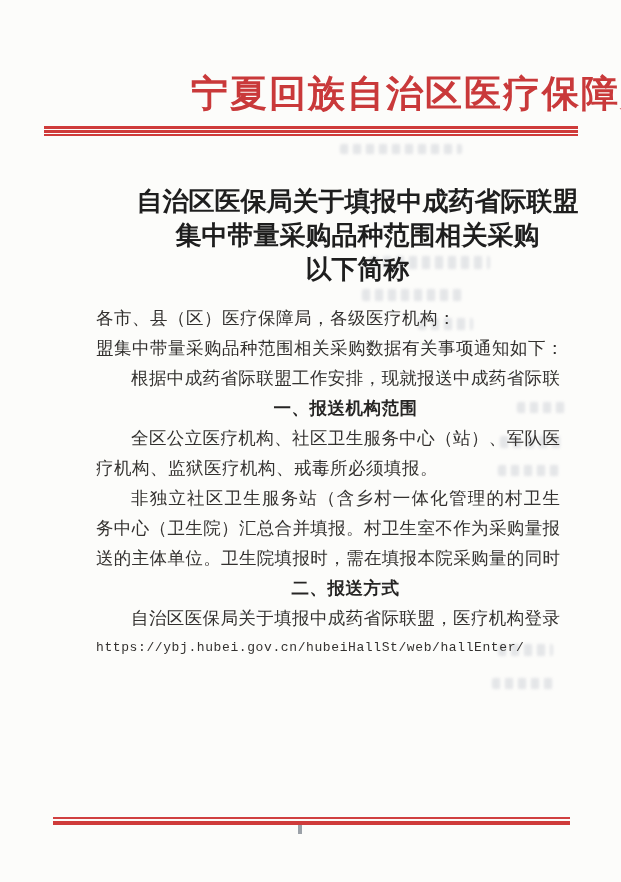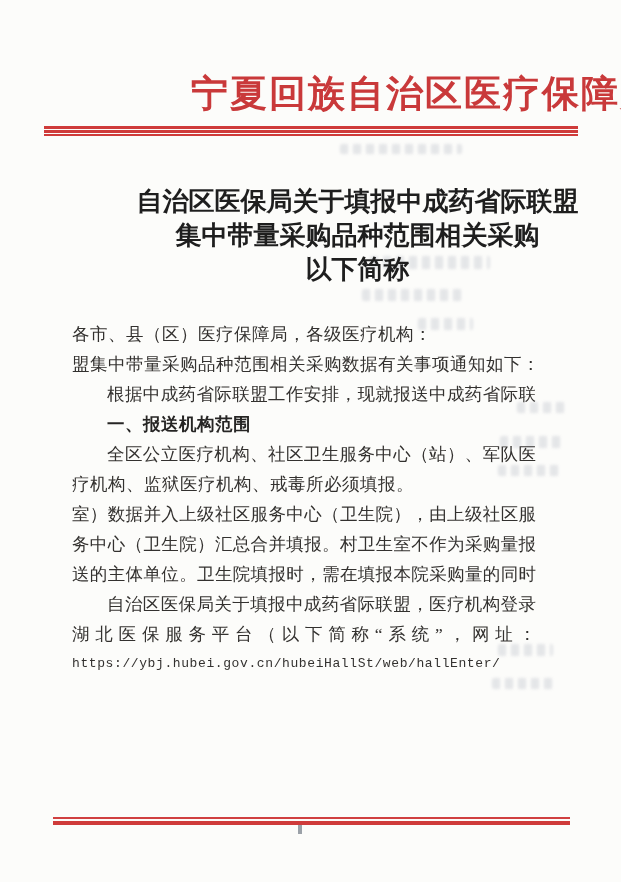--- a/index.html
+++ b/index.html
@@ -48,44 +48,44 @@
     font-family: "Liberation Sans", sans-serif;
     font-weight: bold;
     font-size: 26px;
     line-height: 34px;
     padding-left: 47px;
   }
 
   
   .body-text {
     position: absolute;
-    top: 303px; left: 72px;
+    top: 303px; left: 96px;
     width: 464px;
     color: #33312f;
     font-size: 17.5px;
     line-height: 30px;
-    margin-top: 16px;
   }
   .body-text .line {
     height: 30px;
     white-space: nowrap;
     letter-spacing: 0.5px;
   }
   .body-text .line.stretch {
     white-space: normal;
     letter-spacing: 0;
     text-align: justify;
     text-align-last: justify;
     text-justify: inter-character;
   }
   .body-text .line.indent { text-indent: 2em; }
   .body-text .line.heading {
     font-family: "Liberation Sans", sans-serif;
     font-weight: bold;
     color: #262524;
+    text-align: center;
   }
   .body-text .line.mono {
     font-family: Liberation Mono, monospace;
     font-size: 13px;
     letter-spacing: 0.6px;
   }
 
   
   .footer-rule {
     position: absolute;
@@ -140,24 +140,24 @@
       <div class="title-line">以下简称</div>
     </div>
 
   <div class="body-text">
       <div class="line">各市、县（区）医疗保障局，各级医疗机构：</div>
       <div class="line">盟集中带量采购品种范围相关采购数据有关事项通知如下：</div>
       <div class="line indent stretch">根据中成药省际联盟工作安排，现就报送中成药省际联</div>
       <div class="line heading indent">一、报送机构范围</div>
       <div class="line indent stretch">全区公立医疗机构、社区卫生服务中心（站）、军队医</div>
       <div class="line">疗机构、监狱医疗机构、戒毒所必须填报。</div>
-      <div class="line stretch">室）数据并入上级社区服务中心（卫生院），由上级社区服</div>
+      <div class="line indent stretch">非独立社区卫生服务站（含乡村一体化管理的村卫生</div>
       <div class="line stretch">务中心（卫生院）汇总合并填报。村卫生室不作为采购量报</div>
       <div class="line stretch">送的主体单位。卫生院填报时，需在填报本院采购量的同时</div>
+      <div class="line heading indent">二、报送方式</div>
       <div class="line indent stretch">自治区医保局关于填报中成药省际联盟，医疗机构登录</div>
-      <div class="line stretch">湖北医保服务平台（以下简称“系统”，网址：</div>
       <div class="line mono">https://ybj.hubei.gov.cn/hubeiHallSt/web/hallEnter/</div>
     </div>
 
   <div class="footer-rule"></div>
   <div class="speck"></div>
 
 </div>
 
 </body></html>

